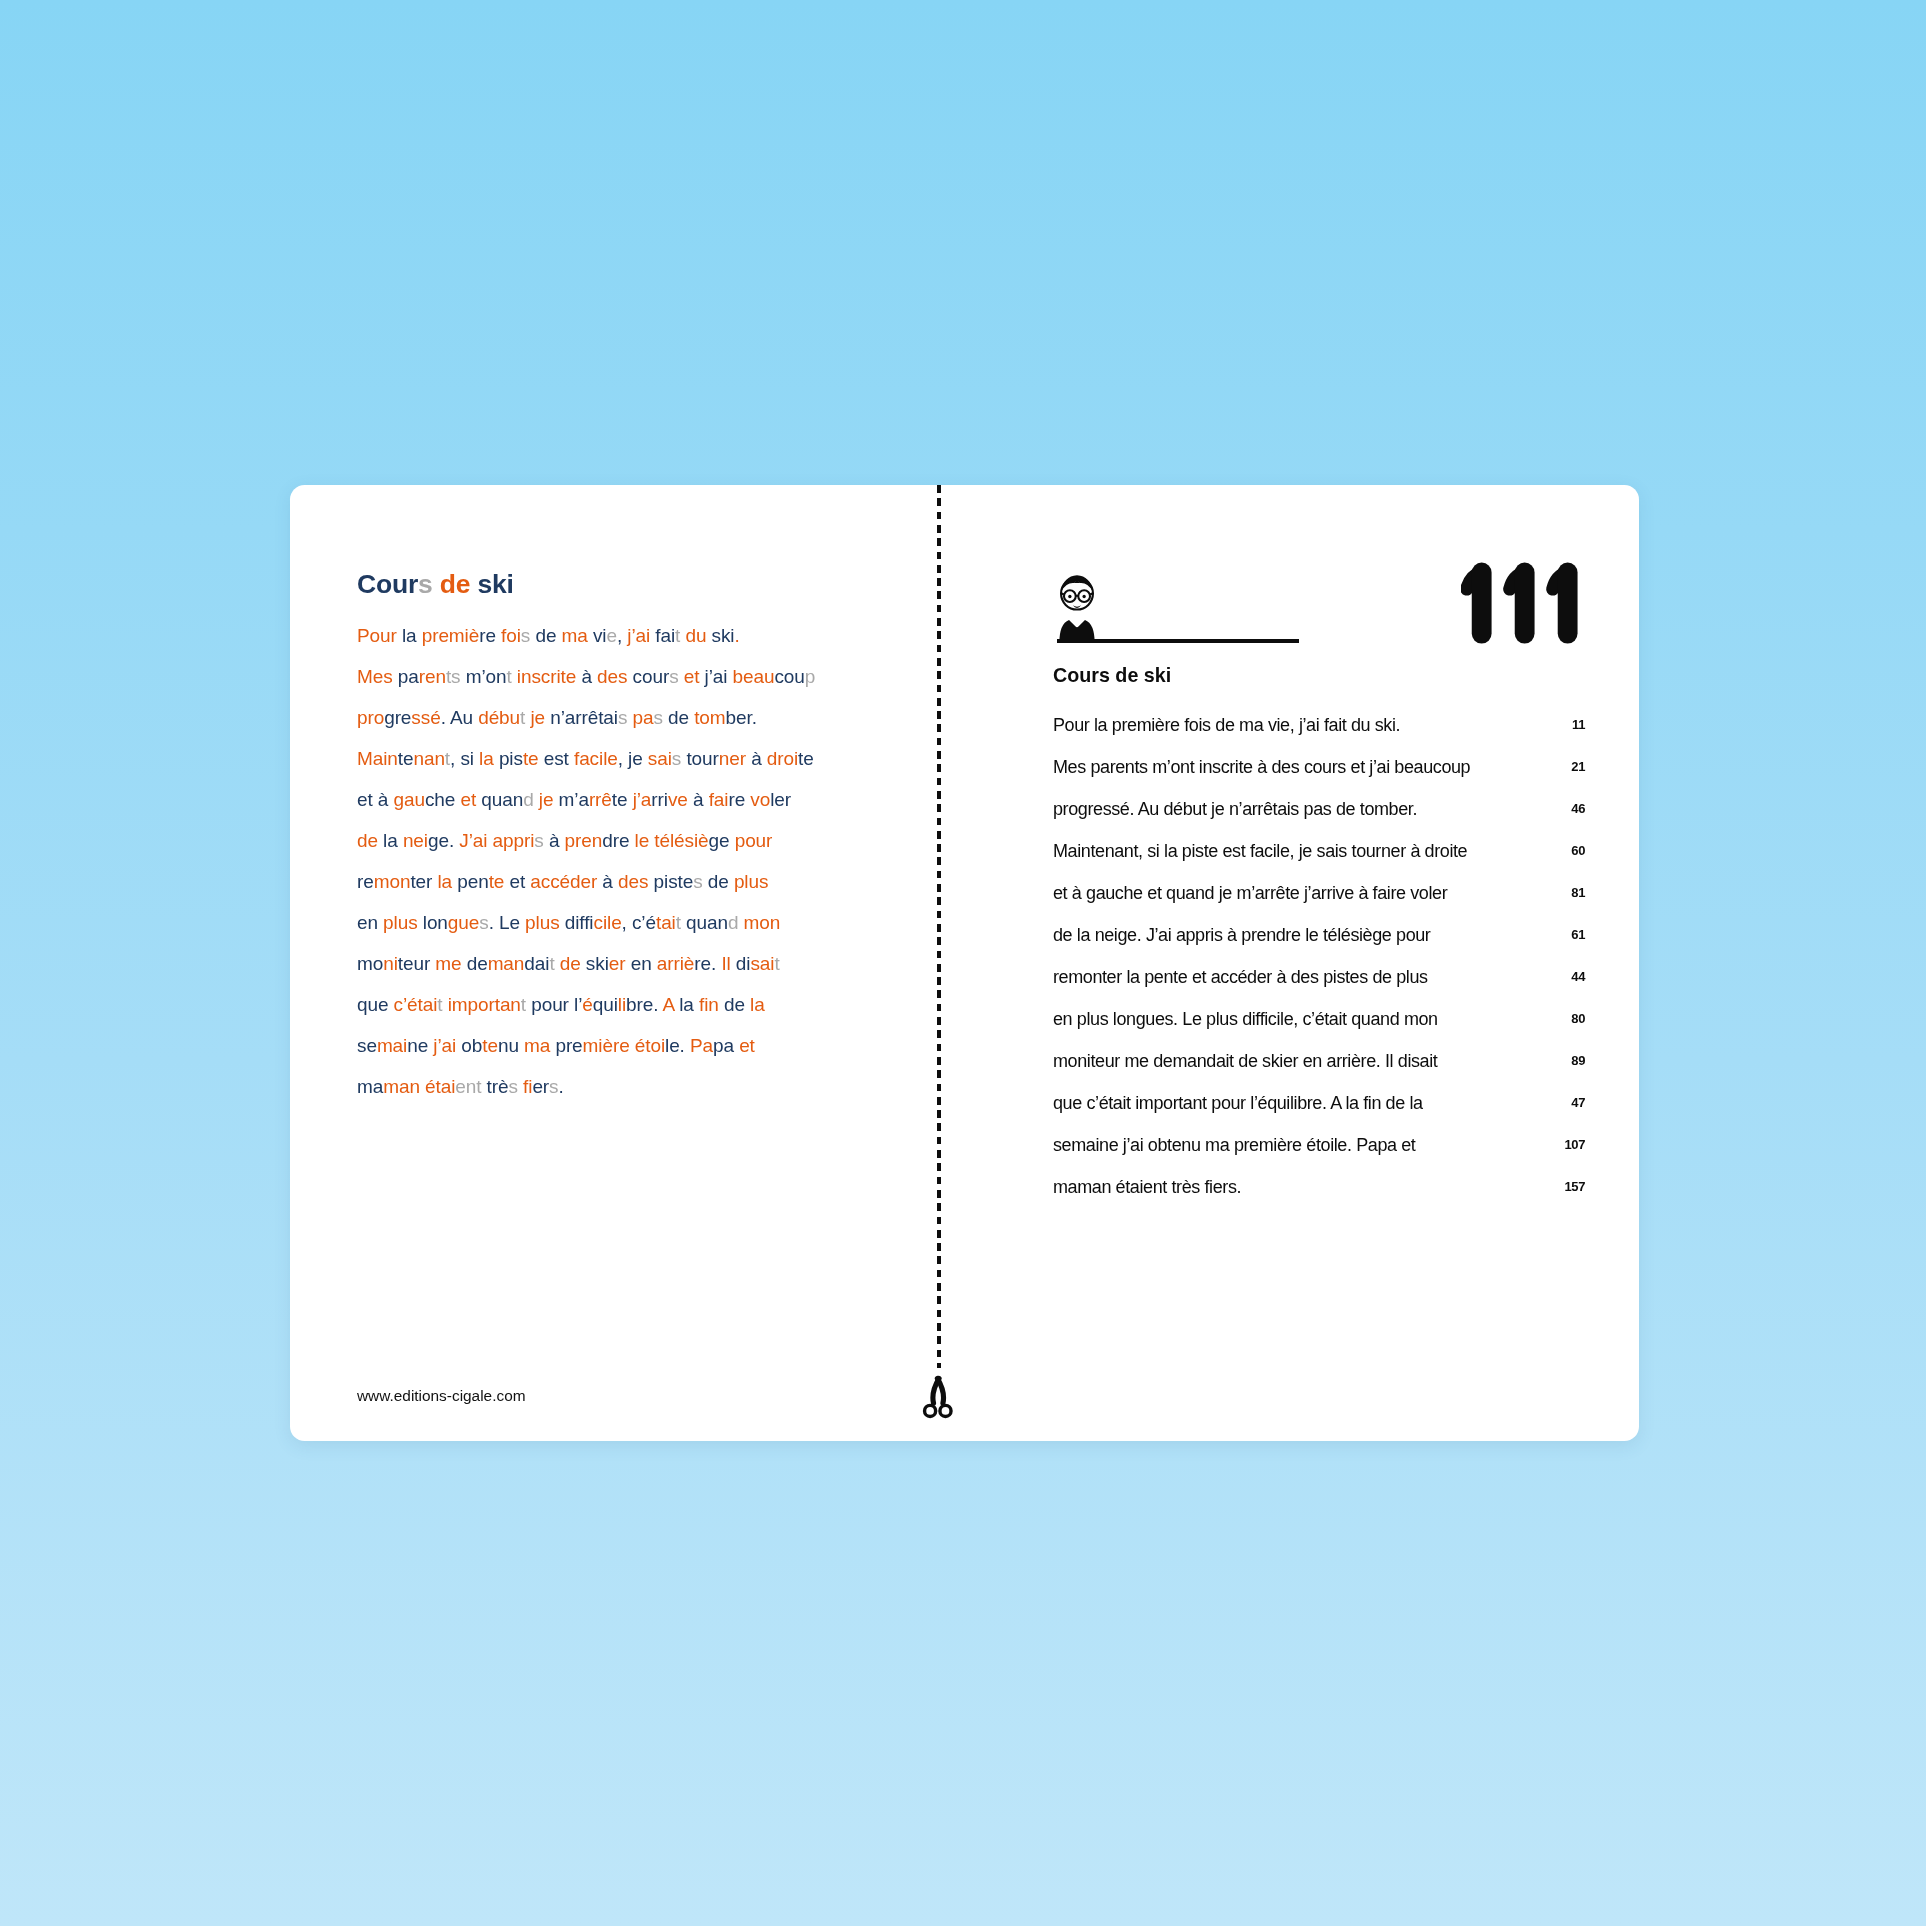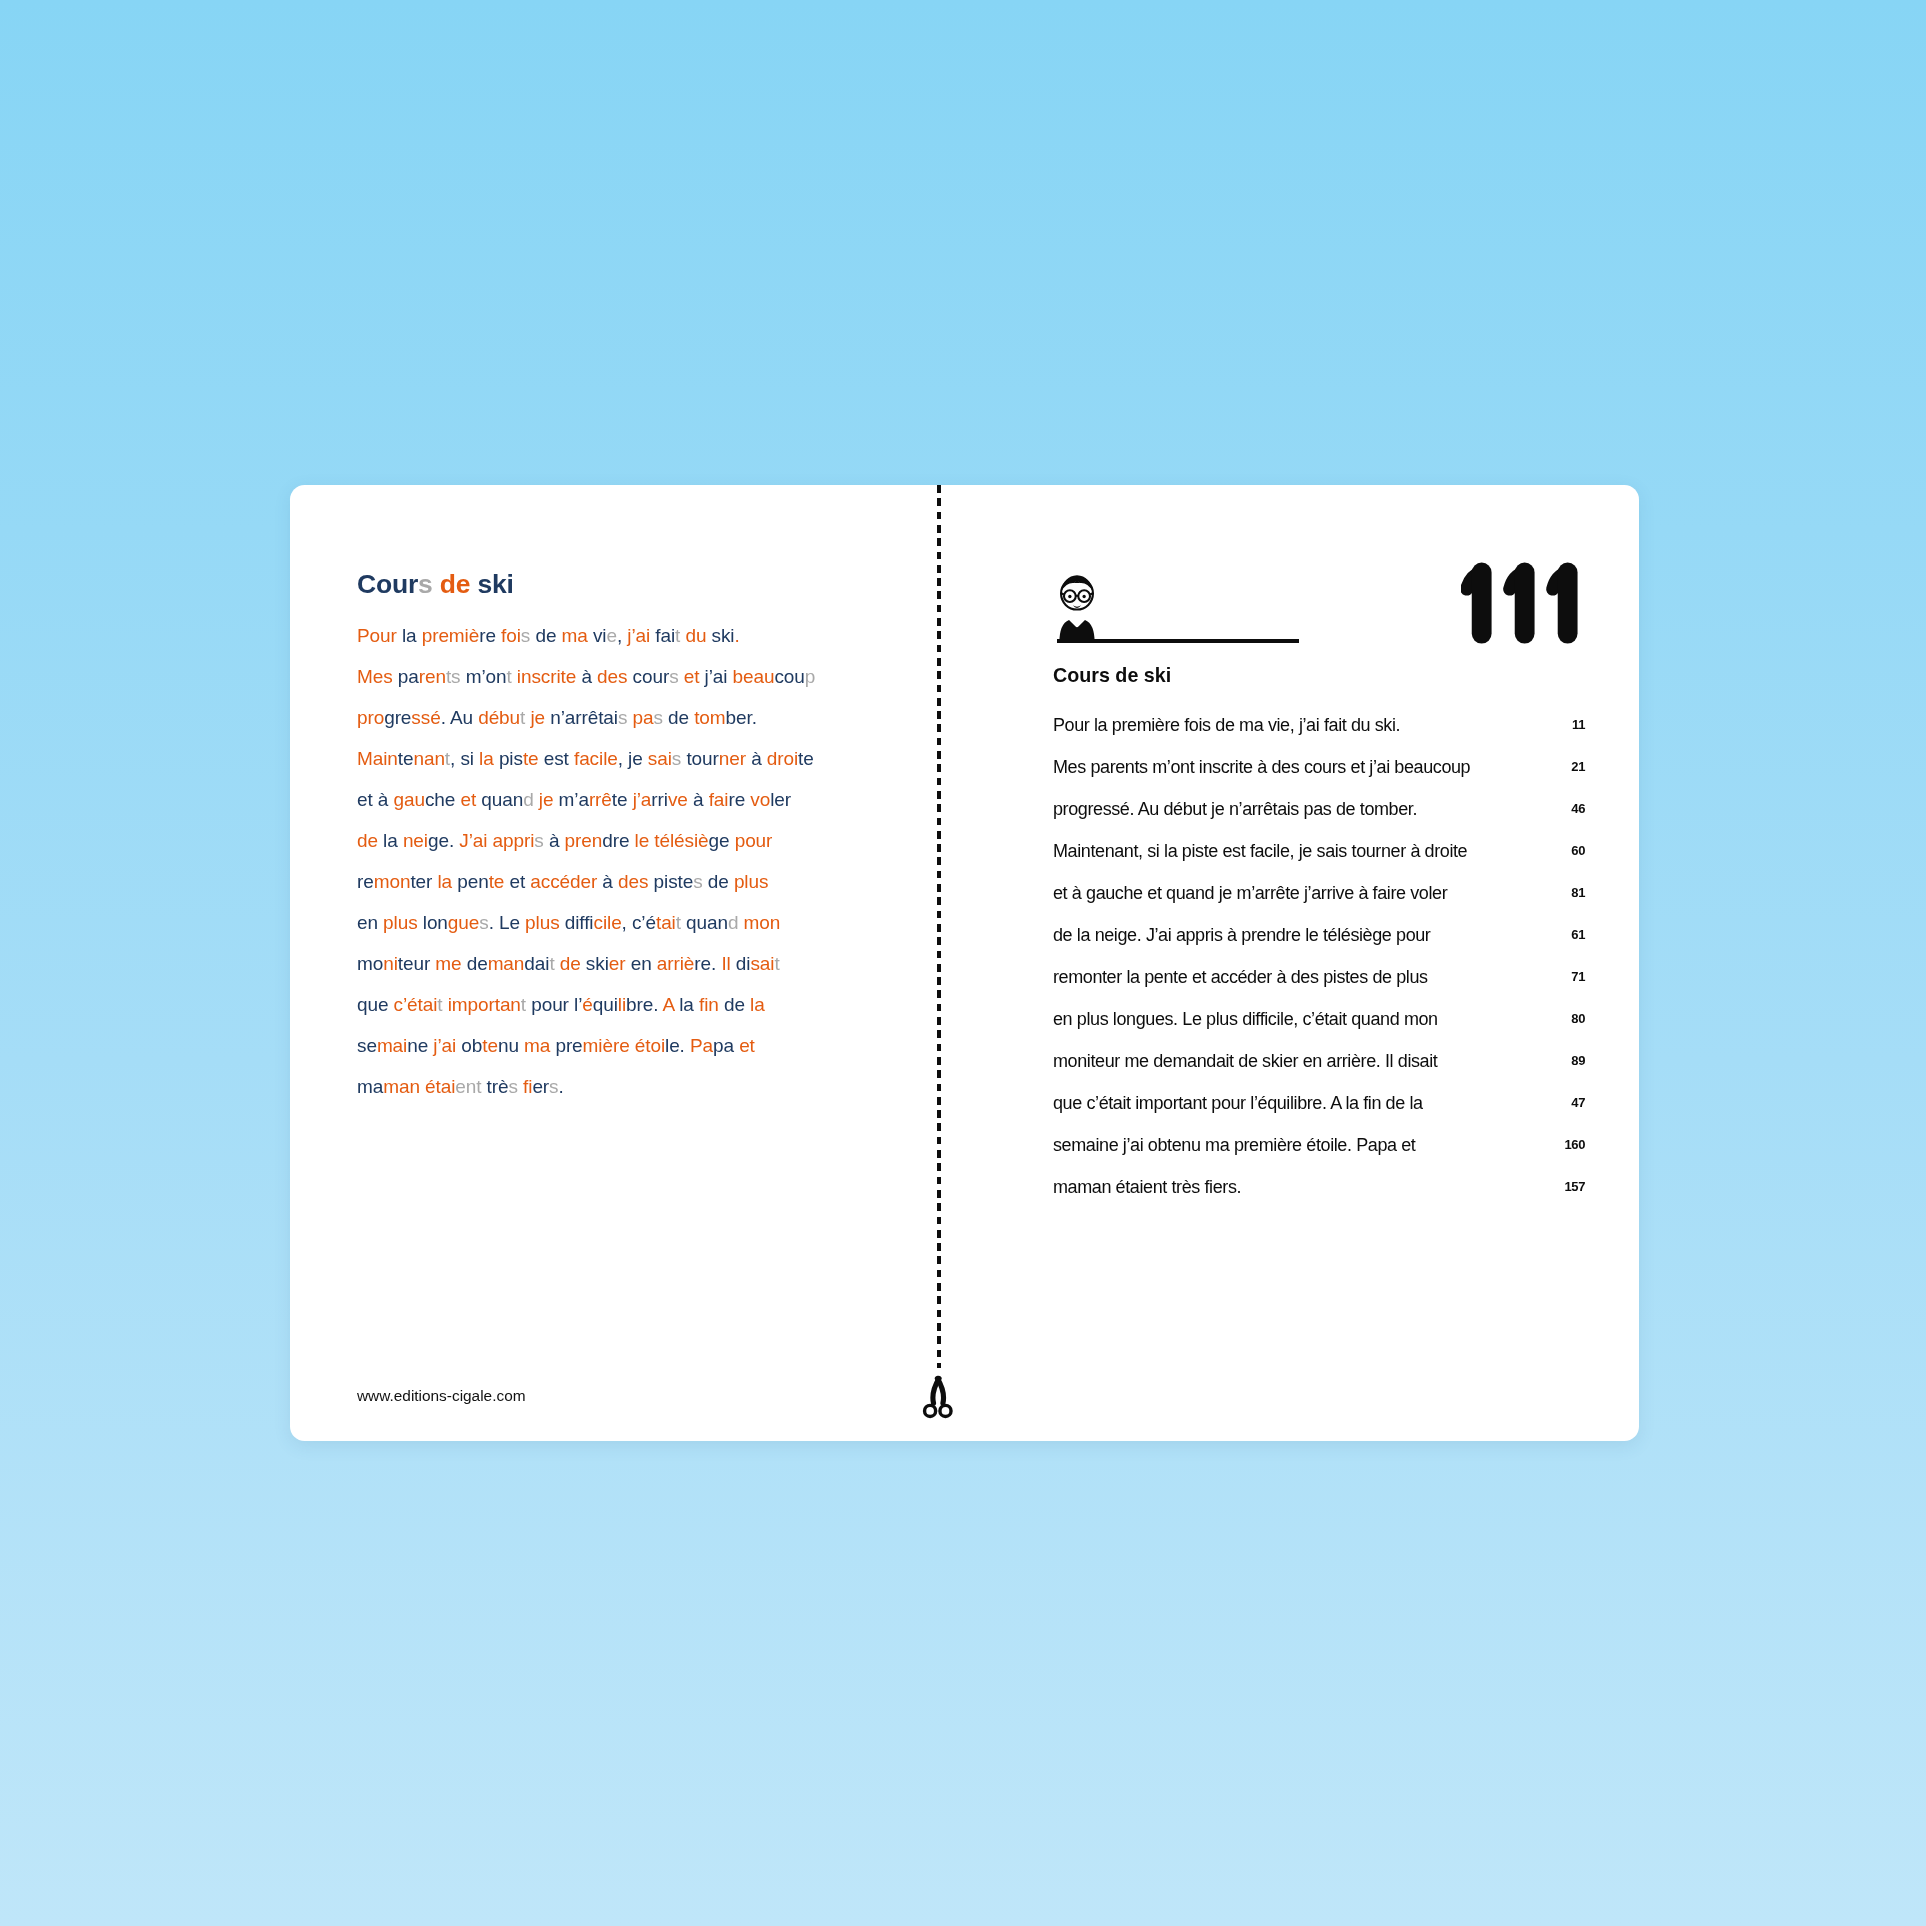--- a/index.html
+++ b/index.html
@@ -105,25 +105,25 @@
     </svg>
   </span>
   <div class="rp-title">Cours de ski</div>
   <div class="rp-body" id="rp-body">
       <div class="rp-line"><span class="t">Pour la première fois de ma vie, j’ai fait du ski.</span><span class="c">11</span></div>
       <div class="rp-line"><span class="t">Mes parents m’ont inscrite à des cours et j’ai beaucoup</span><span class="c">21</span></div>
       <div class="rp-line"><span class="t">progressé. Au début je n’arrêtais pas de tomber.</span><span class="c">46</span></div>
       <div class="rp-line"><span class="t">Maintenant, si la piste est facile, je sais tourner à droite</span><span class="c">60</span></div>
       <div class="rp-line"><span class="t">et à gauche et quand je m’arrête j’arrive à faire voler</span><span class="c">81</span></div>
       <div class="rp-line"><span class="t">de la neige. J’ai appris à prendre le télésiège pour</span><span class="c">61</span></div>
-      <div class="rp-line"><span class="t">remonter la pente et accéder à des pistes de plus</span><span class="c">71</span></div>
+      <div class="rp-line"><span class="t">remonter la pente et accéder à des pistes de plus</span><span class="c">44</span></div>
       <div class="rp-line"><span class="t">en plus longues. Le plus difficile, c’était quand mon</span><span class="c">80</span></div>
       <div class="rp-line"><span class="t">moniteur me demandait de skier en arrière. Il disait</span><span class="c">89</span></div>
       <div class="rp-line"><span class="t">que c’était important pour l’équilibre. A la fin de la</span><span class="c">47</span></div>
-      <div class="rp-line"><span class="t">semaine j’ai obtenu ma première étoile. Papa et</span><span class="c">160</span></div>
+      <div class="rp-line"><span class="t">semaine j’ai obtenu ma première étoile. Papa et</span><span class="c">107</span></div>
       <div class="rp-line"><span class="t">maman étaient très fiers.</span><span class="c">157</span></div>
     </div>
 </div>
 
 <div class="cutline"></div>
 <span class="scissors">
   <svg viewBox="0 0 100 110" width="43" height="47">
     <g stroke="#0d0d0d" fill="none" stroke-linecap="round">
       <path d="M36 66 Q30 40 49 8" stroke-width="12"></path>
       <path d="M58 66 Q64 40 45 8" stroke-width="12"></path>

